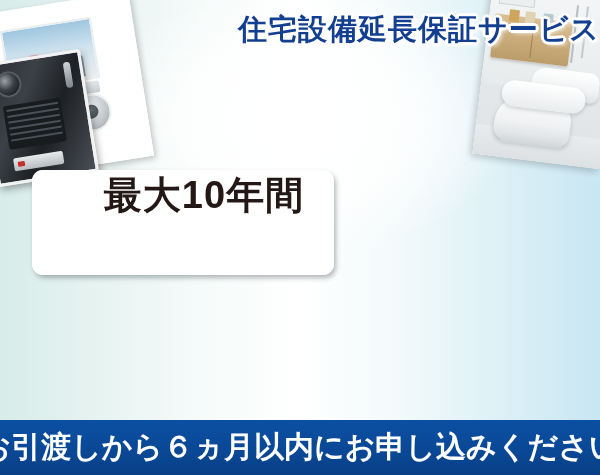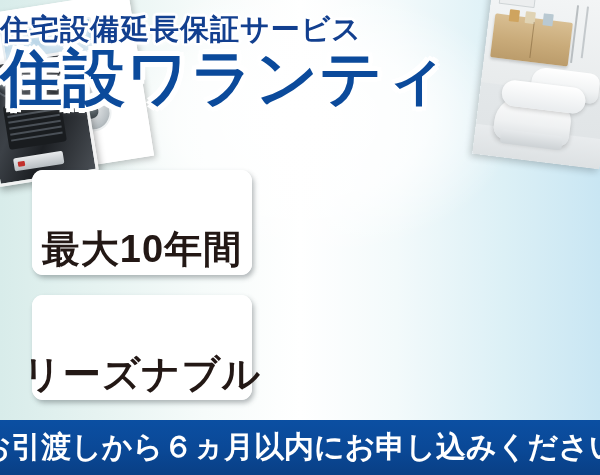--- a/index.html
+++ b/index.html
@@ -92,21 +92,21 @@
   .tr-lid{position:absolute;left:12px;top:16px;width:84px;height:26px;border-radius:14px;
     background:linear-gradient(180deg,#ffffff,#e9ecee);box-shadow:0 2px 4px rgba(0,0,0,.16);}
   .tr-bowl{position:absolute;left:8px;top:32px;width:76px;height:44px;border-radius:26px 20px 10px 12px;
     background:linear-gradient(180deg,#fdfdfd 0%,#eff1f2 58%,#d9dde0 100%);
     box-shadow:0 3px 5px rgba(0,0,0,.18);}
   .tr-base{position:absolute;left:16px;top:66px;width:62px;height:14px;border-radius:4px;
     background:linear-gradient(180deg,#e7eaec,#cdd2d5);}
   .tr-floor{position:absolute;left:0;right:0;bottom:0;height:30px;background:linear-gradient(180deg,#e9ecee,#dde1e3);}
 
   
-  .heads{position:absolute;left:0;right:0;top:14px;text-align:left;z-index:6;}
+  .heads{position:absolute;left:0;right:0;top:14px;text-align:right;z-index:6;}
   .subtitle{
     font-size:29px;font-weight:bold;color:#123f8f;letter-spacing:1px;line-height:1.05;
     text-shadow:
       2px 0 0 #fff,-2px 0 0 #fff,0 2px 0 #fff,0 -2px 0 #fff,
       2px 2px 0 #fff,-2px 2px 0 #fff,2px -2px 0 #fff,-2px -2px 0 #fff,
       3px 0 0 #fff,-3px 0 0 #fff,0 3px 0 #fff,0 -3px 0 #fff,
       3px 3px 4px rgba(255,255,255,.9);
   }
   .title{
     margin-top:2px;
@@ -117,23 +117,24 @@
       5px 0 0 #fff,-5px 0 0 #fff,0 5px 0 #fff,0 -5px 0 #fff,
       4px 4px 0 #fff,-4px 4px 0 #fff,4px -4px 0 #fff,-4px -4px 0 #fff,
       0 0 8px rgba(255,255,255,.95);
   }
 
   
   .features{position:absolute;left:32px;top:170px;width:536px;z-index:7;}
   .frow{display:flex;justify-content:space-between;}
   .frow + .frow{margin-top:20px;}
   .fbox{
-    width:220px;height:105px;border-radius:11px;background:#ffffff;
-    display:flex;align-items:flex-end;justify-content:center;
+    width:260px;height:105px;border-radius:11px;background:#ffffff;
+    display:flex;align-items:flex-start;justify-content:center;
     box-shadow:2px 3px 5px rgba(60,70,75,.38), 0 0 0 1px rgba(255,255,255,.9) inset;
+    padding-left:42px;
   }
   .flabel{
     font-size:38px;font-weight:bold;color:#231815;letter-spacing:1px;white-space:nowrap;
   }
 
   
   .cta{
     position:absolute;left:0;right:0;bottom:0;height:55px;
     background:linear-gradient(180deg,#0b4fa2 0%,#0a4896 55%,#093f85 100%);
     display:flex;align-items:center;justify-content:center;z-index:8;
@@ -206,33 +207,29 @@
     <div class="tr-toilet">
       <div class="tr-tank"></div>
       <div class="tr-bowl"></div>
       <div class="tr-lid"></div>
       <div class="tr-base"></div>
     </div>
   </div>
 
   <div class="heads">
     <div class="subtitle">住宅設備延長保証サービス</div>
-    <div class="title">住設ワランティ</div>
   </div>
 
   <div class="features">
     <div class="frow">
       <div class="fbox">
         <span class="flabel">最大10年間</span>
       </div>
     </div>
     <div class="frow">
-      <div class="fbox">
-        <span class="flabel">リーズナブル</span>
-      </div>
     </div>
   </div>
 
   <div class="cta">
     <span class="cta-text">お引渡しから６ヵ月以内にお申し込みください</span>
   </div>
 
 </div>
 
 </body></html>

